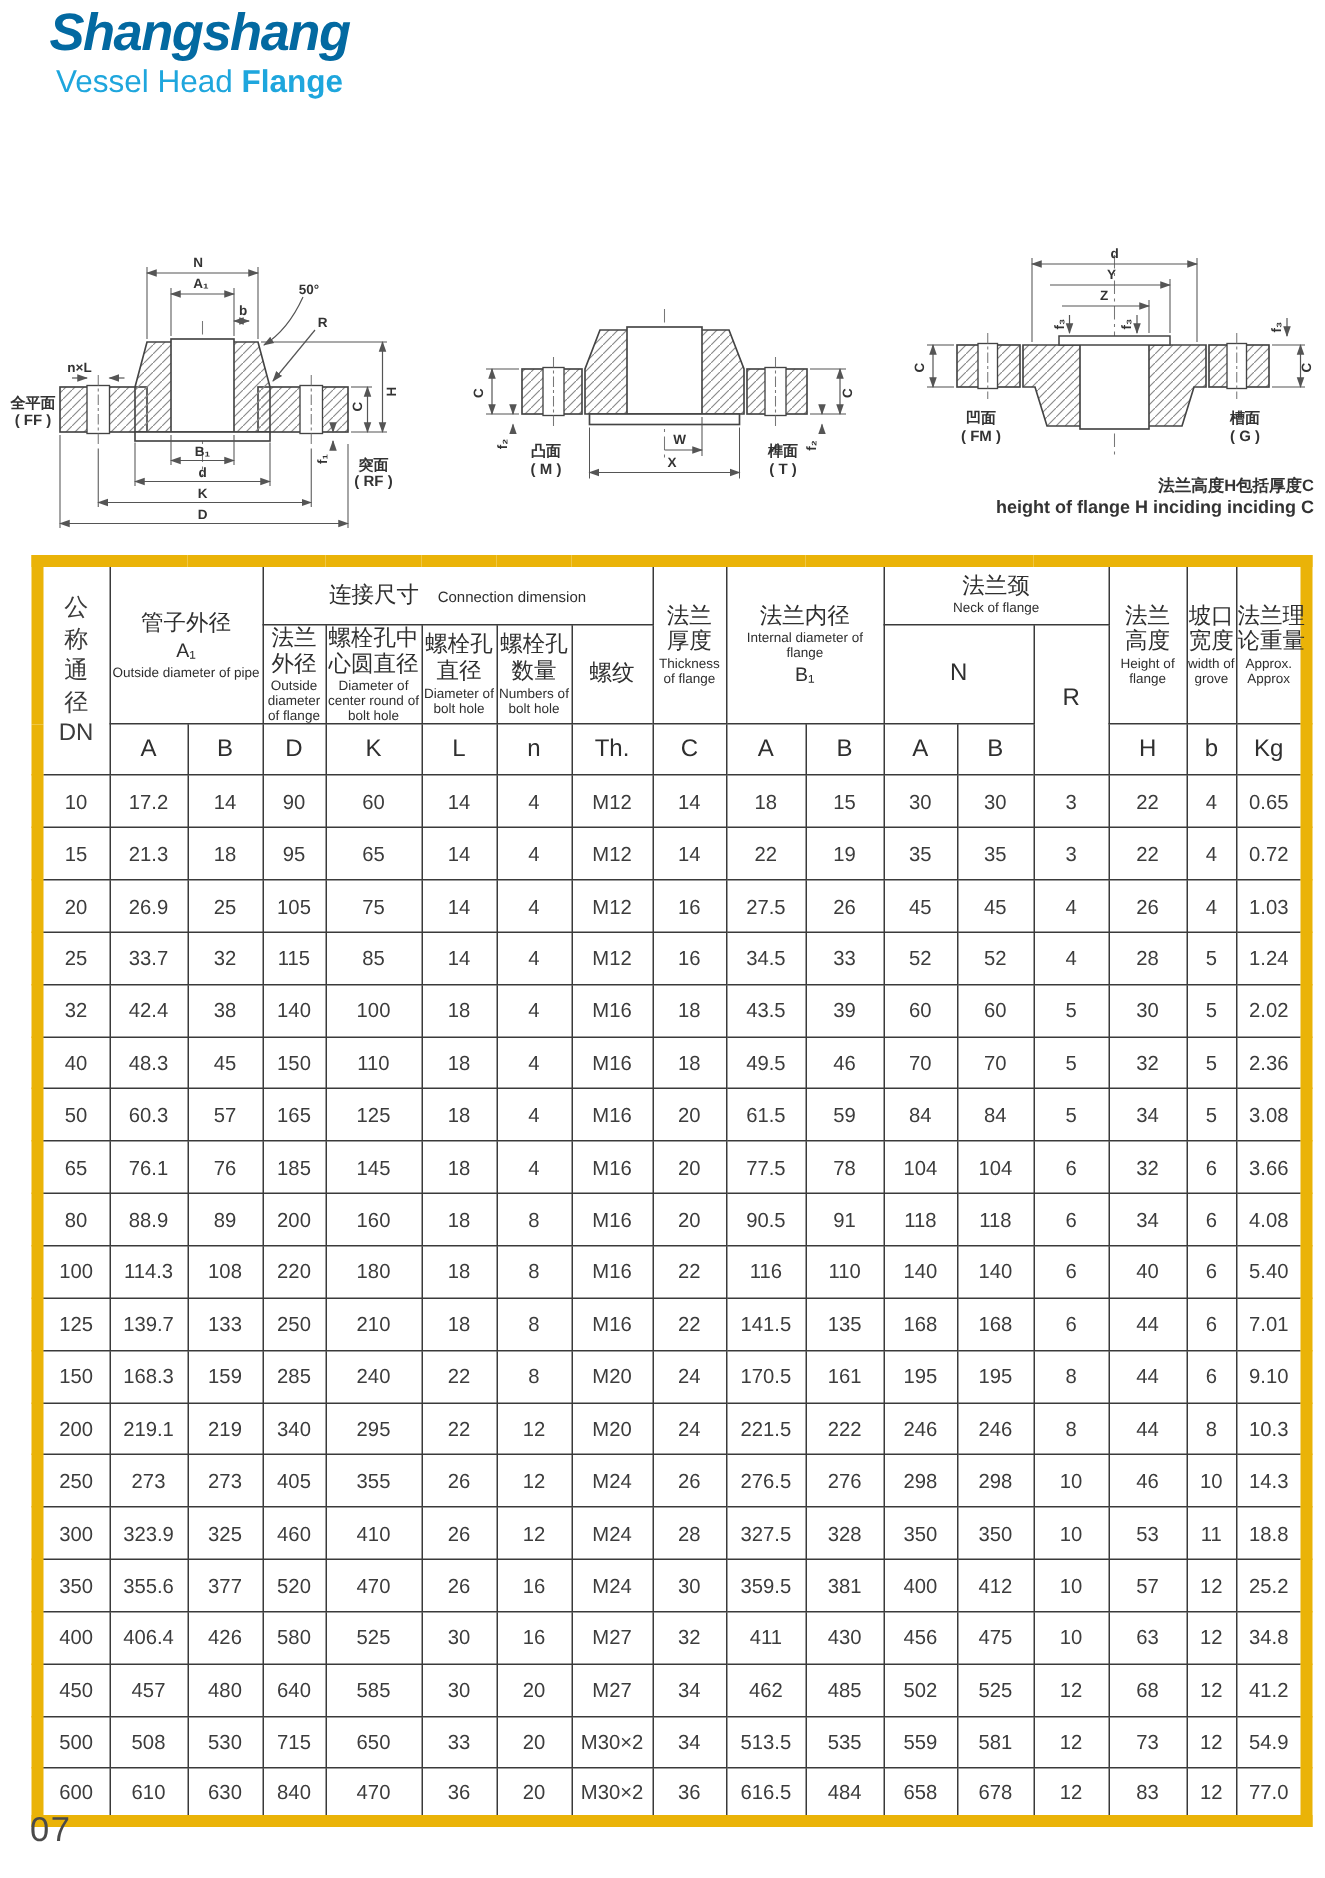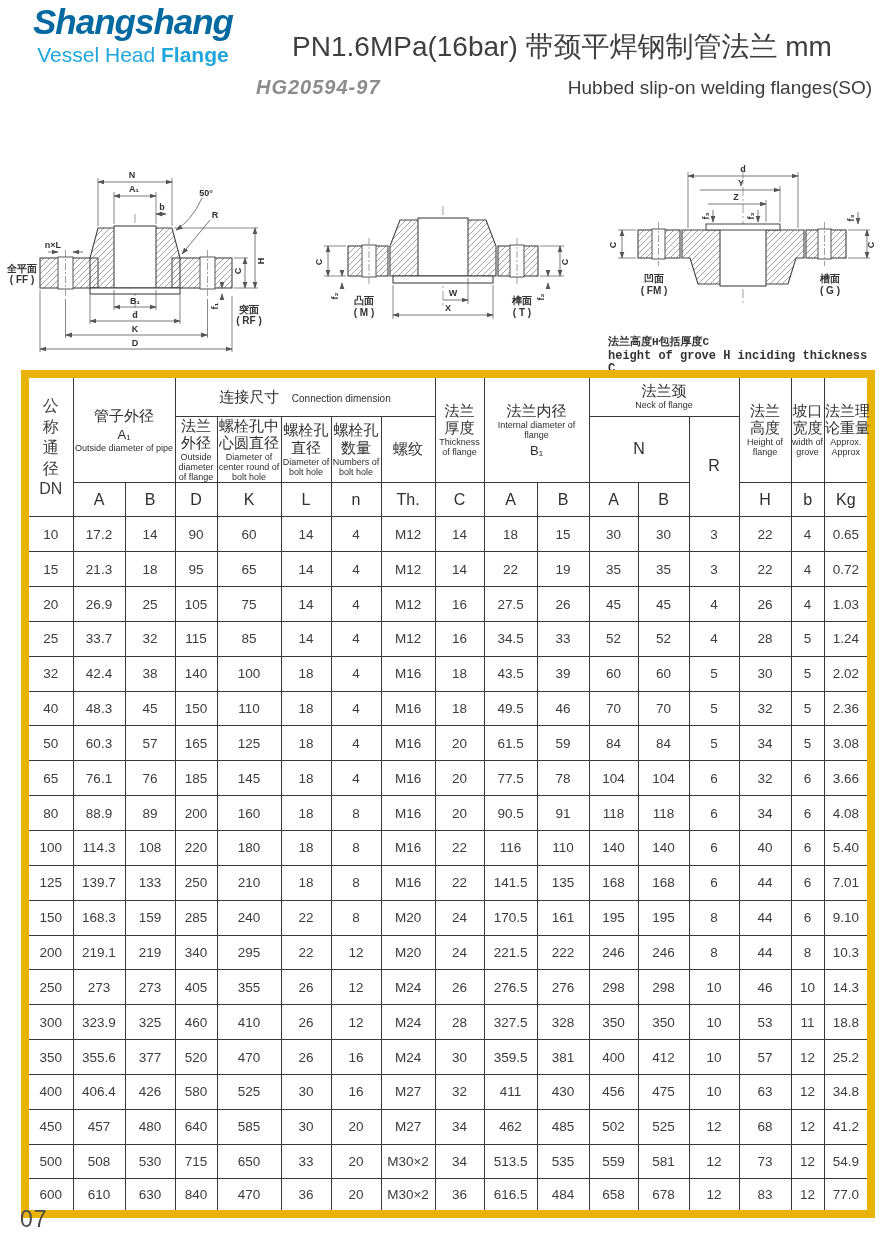--- a/index.html
+++ b/index.html
@@ -21,21 +21,21 @@
   
   .drawings{position:absolute;left:0;top:158px;width:883px;height:205px;}
   .fig{position:absolute;top:0;}
   .fig1{left:6px;width:272px;}
   .fig2{left:288px;top:18px;width:310px;}
   .fig3{left:608px;width:268px;}
   svg{display:block;}
   svg text{fill:#333;font-family:"Liberation Sans","DejaVu Sans",sans-serif;}
   .dim{font-size:9px;font-weight:bold;}
   .face{font-size:10px;font-weight:bold;}
-  .fig-caption{text-align:left;line-height:1.25;margin-top:20px;font-family:Liberation Mono, monospace;}
+  .fig-caption{text-align:right;line-height:1.25;margin-top:2px;}
   .fig-caption .zh{font-size:11px;font-weight:bold;color:#333;}
   .fig-caption .en{font-size:12px;font-weight:bold;color:#333;}
 
   
   .table-wrap{position:absolute;left:21px;top:370px;}
   table{border-collapse:collapse;table-layout:fixed;width:846px;border:8px solid #eab308;}
   th,td{border:1px solid #3a3a3a;padding:0;text-align:center;vertical-align:middle;font-weight:normal;}
   thead tr.r1{height:42px;}
   thead tr.r2{height:62px;}
   thead tr.r3{height:34px;}
@@ -65,27 +65,20 @@
       <marker id="ar" viewBox="0 0 10 10" refX="9" refY="5" markerWidth="9" markerHeight="9" orient="auto-start-reverse">
         <path d="M0,1.5 L10,5 L0,8.5 z" fill="#555"></path>
       </marker>
     </defs>
   </svg>
 
   <div class="brand">
     <div class="brand-name">Shangshang</div>
     <div class="brand-tagline"><span>Vessel Head</span> <span class="bold">Flange</span></div>
   </div>
-  <div class="titles">
-    <h1 class="main-title">PN1.6MPa(16bar) 带颈平焊钢制管法兰  mm</h1>
-    <div class="sub-row">
-      <span class="standard">HG20594-97</span>
-      <span class="subtitle-en">Hubbed slip-on welding flanges(SO)</span>
-    </div>
-  </div>
 
   <div class="drawings">
 
     <div class="fig fig1">
       <svg width="272" height="200" viewBox="0 0 272 200">
 
         <line x1="129" y1="56" x2="129" y2="160" stroke="#777" stroke-width="0.7" stroke-dasharray="9 3 2 3"></line>
 
         <rect x="34" y="100" width="58" height="30" fill="url(#hatch)" stroke="#444" stroke-width="1.1"></rect>
         <rect x="166" y="100" width="60" height="30" fill="url(#hatch)" stroke="#444" stroke-width="1.1"></rect>
@@ -245,21 +238,21 @@
         <line x1="259" y1="72" x2="259" y2="100" stroke="#555" stroke-width="0.8" marker-start="url(#ar)" marker-end="url(#ar)"></line>
         <text class="dim" x="266" y="87" text-anchor="middle" transform="rotate(-90 266 87)">C</text>
 
         <text class="face" x="46" y="124" text-anchor="middle">凹面</text>
         <text class="face" x="46" y="136" text-anchor="middle">( FM )</text>
         <text class="face" x="222" y="124" text-anchor="middle">槽面</text>
         <text class="face" x="222" y="136" text-anchor="middle">( G )</text>
       </svg>
       <div class="fig-caption">
         <div class="zh">法兰高度H包括厚度C</div>
-        <div class="en">height of grove H inciding thickness  C</div>
+        <div class="en">height of flange H inciding inciding  C</div>
       </div>
     </div>
   </div>
 
   <div class="table-wrap">
     <table>
       <colgroup>
         <col style="width:48px">
           <col style="width:52px">
           <col style="width:50px">

